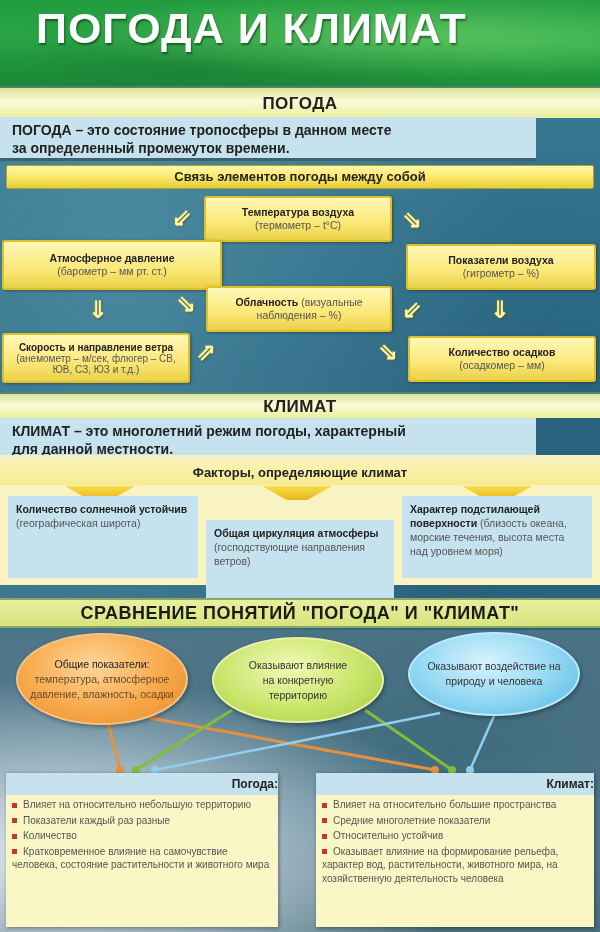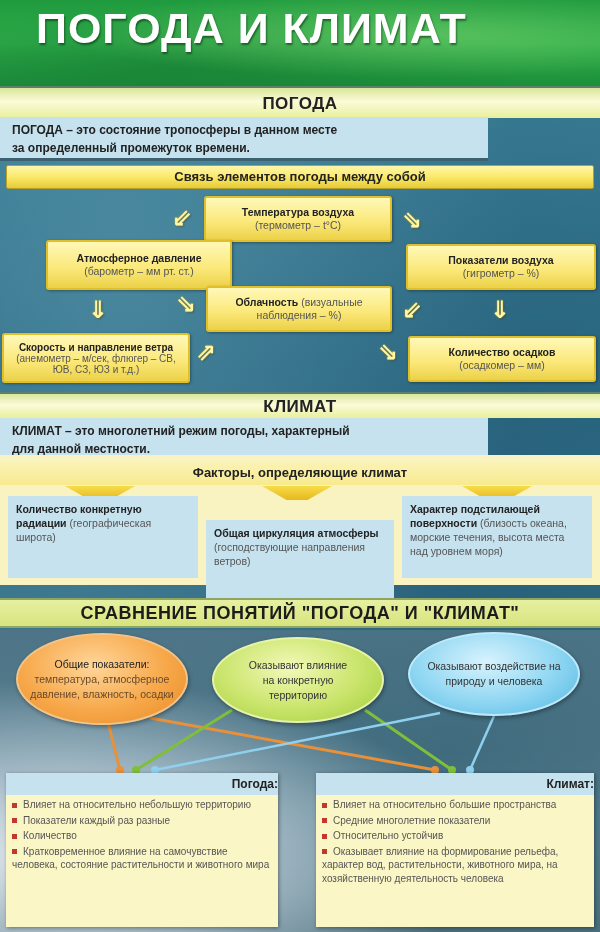--- a/index.html
+++ b/index.html
@@ -25,22 +25,22 @@
   }
   .header-title { position: absolute; left: 10px; top: 4px; font-size: 43px; font-weight: bold;
     color: #ffffff; letter-spacing: 1px; text-shadow: 1px 2px 2px rgba(0,40,10,0.55); margin-left: 26px; }
 
   
   .band { position: absolute; left: 0; width: 600px;
     background: linear-gradient(180deg, #d9e69a 0%, #fbfbd8 45%, #e9ef9c 100%);
     text-align: center; font-weight: bold; color: #222;
     border-top: 2px solid #5d7f6b; }
   .band-title { font-size: 17px; letter-spacing: 0.5px; }
-  .defbox { position: absolute; left: 0; width: 488px; background: #c6e2ef;
-    font-size: 12px; font-weight: bold; color: #222; padding: 4px 12px; line-height: 18px;
+  .defbox { position: absolute; left: 0; width: 536px; background: #c6e2ef;
+    font-size: 14px; font-weight: bold; color: #222; padding: 4px 12px; line-height: 18px;
     border-bottom: 3px solid #3e6172; }
 
   .subband { position: absolute; left: 6px; width: 588px; height: 24px;
     background: linear-gradient(180deg, #fff6a8 0%, #fbe96a 50%, #e6cb36 100%);
     border: 1px solid #b89f2a; border-radius: 2px; text-align: center;
     font-size: 13px; font-weight: bold; color: #222; line-height: 22px; }
 
   
   .ybox { position: absolute; background: linear-gradient(180deg, #fff8b8 0%, #fbe97c 55%, #ecd148 100%);
     border: 2px solid #e1bf29; border-radius: 3px; text-align: center; font-size: 10.5px;
@@ -106,21 +106,21 @@
     <div>ПОГОДА – это состояние тропосферы в данном месте</div>
     <div>за определенный промежуток времени.</div>
   </div>
 
   <div class="subband" style="top:165px;">Связь элементов погоды между собой</div>
 
   <div class="ybox" style="left:204px;top:196px;width:188px;height:46px;">
     <b>Температура воздуха</b>
     <span class="sub">(термометр – t°C)</span>
   </div>
-  <div class="ybox" style="left:2px;top:240px;width:186px;height:50px;margin-left:44px;">
+  <div class="ybox" style="left:2px;top:240px;width:220px;height:50px;">
     <b>Атмосферное давление</b>
     <span class="sub">(барометр – мм рт. ст.)</span>
   </div>
   <div class="ybox" style="left:406px;top:244px;width:190px;height:46px;">
     <b>Показатели воздуха</b>
     <span class="sub">(гигрометр – %)</span>
   </div>
   <div class="ybox" style="left:206px;top:286px;width:186px;height:46px;">
     <span><b>Облачность</b><span class="sub"> (визуальные наблюдения – %)</span></span>
   </div>
@@ -149,21 +149,21 @@
     <div>для данной местности.</div>
   </div>
   <div class="climate-bg"></div>
   <div style="position:absolute;left:0;top:461px;width:600px;height:24px;text-align:center;font-size:13px;font-weight:bold;line-height:24px;color:#222;background:linear-gradient(180deg,#fbf3b8,#f7ea8e);">Факторы, определяющие климат</div>
 
   <div class="chev" style="left:65px;"></div>
   <div class="chev" style="left:262px;"></div>
   <div class="chev" style="left:462px;"></div>
 
   <div class="factor-box" style="left:8px;width:190px;">
-    <b>Количество конкретную радиации</b><span> (географическая широта)</span>
+    <b>Количество солнечной устойчив</b><span> (географическая широта)</span>
   </div>
   <div class="factor-box" style="left:206px;width:188px;margin-top:24px;">
     <b>Общая циркуляция атмосферы</b><span> (господствующие направления ветров)</span>
   </div>
   <div class="factor-box" style="left:402px;width:190px;">
     <b>Характер подстилающей поверхности</b><span> (близость океана, морские течения, высота места над уровнем моря)</span>
   </div>
 
   <div class="cmp-area"></div>
   <div class="cmp-band">СРАВНЕНИЕ ПОНЯТИЙ "ПОГОДА" И "КЛИМАТ"</div>

